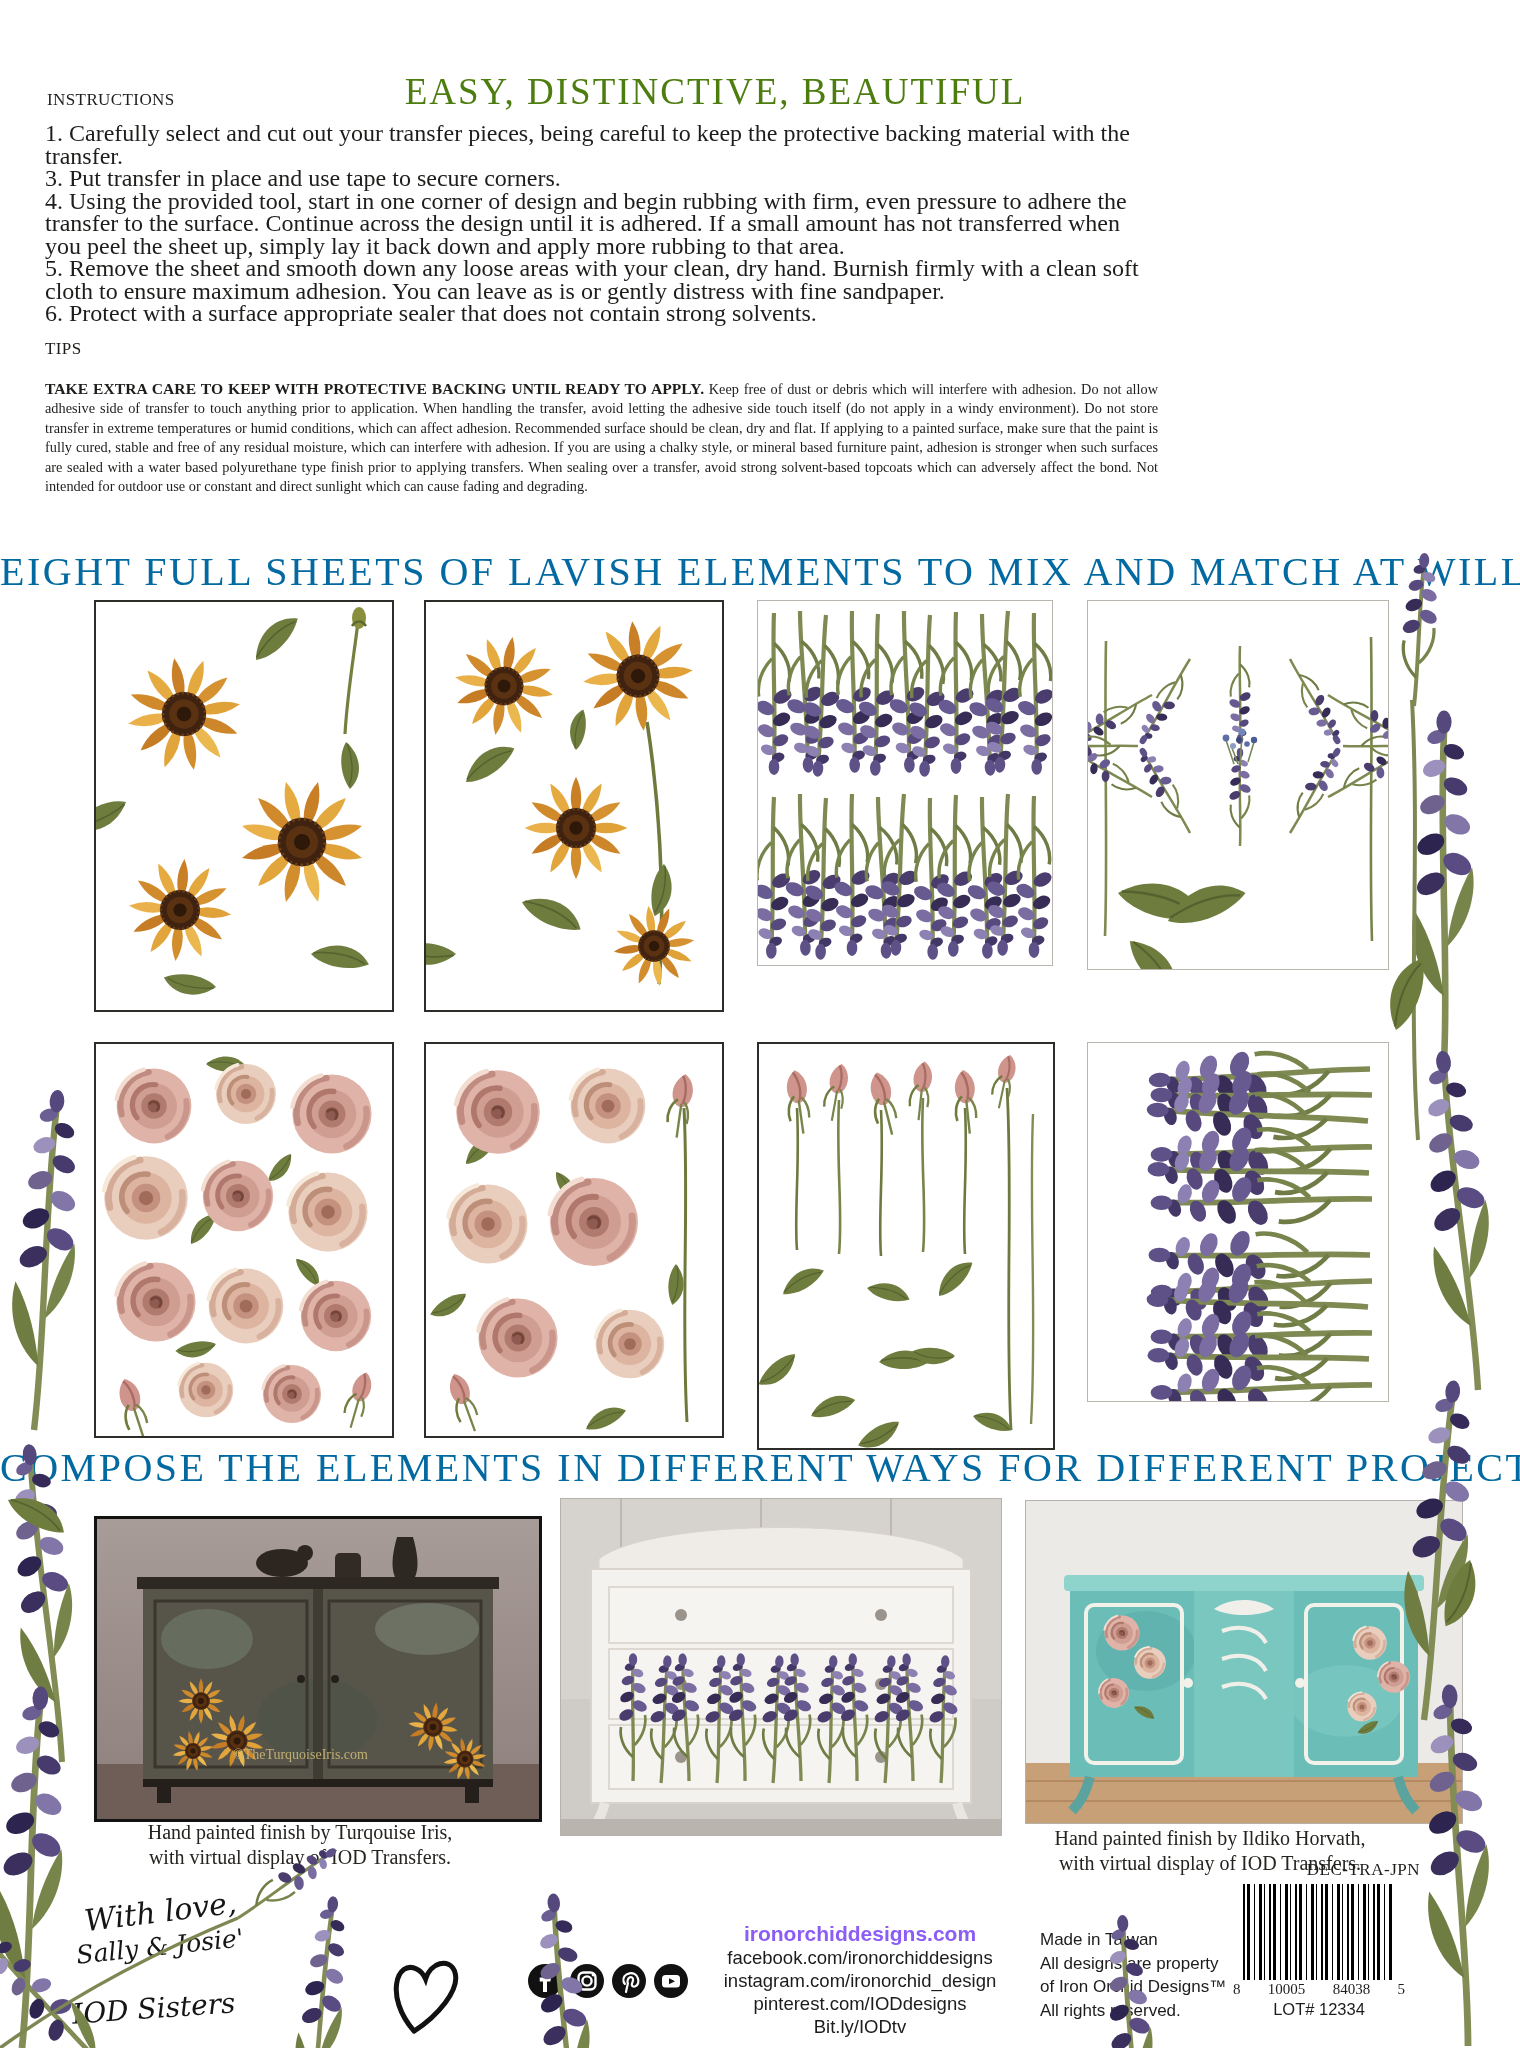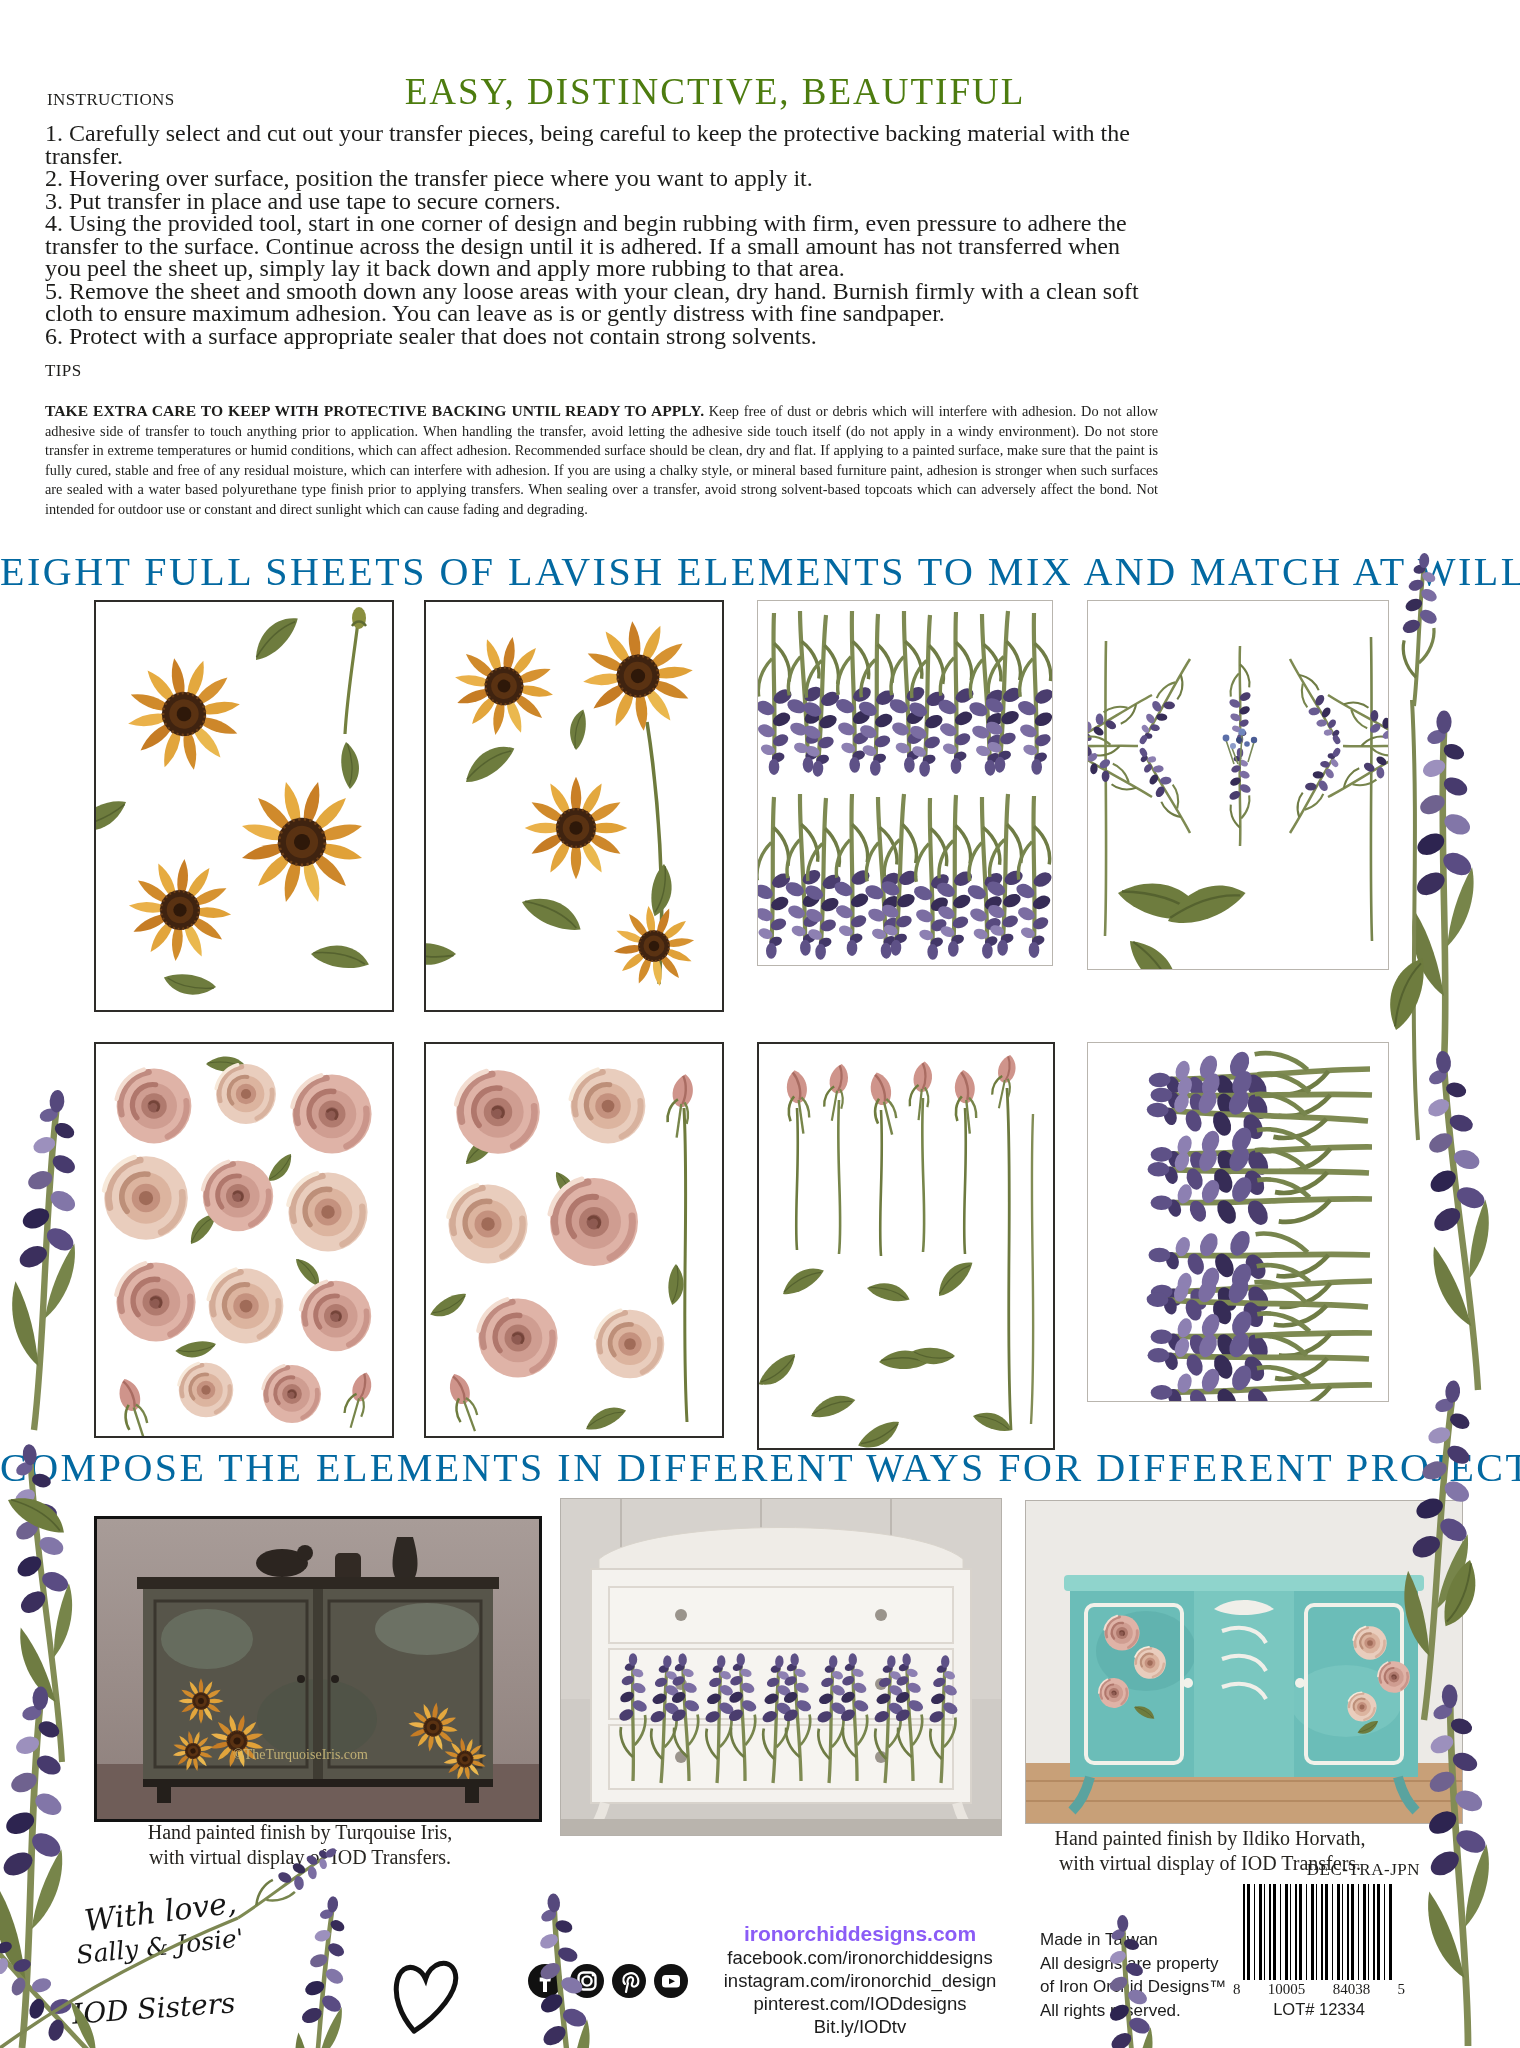--- a/index.html
+++ b/index.html
@@ -135,21 +135,20 @@
   </defs>
 </svg>
 
 <div id="topblock" class="content">
   <div id="titlerow">
     <span id="instrlabel" class="smlabel">INSTRUCTIONS</span>
     <div id="pagetitle">EASY, DISTINCTIVE, BEAUTIFUL</div>
   </div>
   <div class="instr">
     <p>1. Carefully select and cut out your transfer pieces, being careful to keep the protective backing material with the transfer.</p>
-    <p>2. Hovering over surface, position the transfer piece where you want to apply it.</p>
     <p>3. Put transfer in place and use tape to secure corners.</p>
     <p>4. Using the provided tool, start in one corner of design and begin rubbing with firm, even pressure to adhere the transfer to the surface. Continue across the design until it is adhered. If a small amount has not transferred when you peel the sheet up, simply lay it back down and apply more rubbing to that area.</p>
     <p>5. Remove the sheet and smooth down any loose areas with your clean, dry hand. Burnish firmly with a clean soft cloth to ensure maximum adhesion. You can leave as is or gently distress with fine sandpaper.</p>
     <p>6. Protect with a surface appropriate sealer that does not contain strong solvents.</p>
   </div>
   <span id="tipslabel" class="smlabel">TIPS</span>
   <p id="tipspara"><b>TAKE EXTRA CARE TO KEEP WITH PROTECTIVE BACKING UNTIL READY TO APPLY.</b> <span>Keep free of dust or debris which will interfere with adhesion. Do not allow adhesive side of transfer to touch anything prior to application. When handling the transfer, avoid letting the adhesive side touch itself (do not apply in a windy environment). Do not store transfer in extreme temperatures or humid conditions, which can affect adhesion. Recommended surface should be clean, dry and flat. If applying to a painted surface, make sure that the paint is fully cured, stable and free of any residual moisture, which can interfere with adhesion. If you are using a chalky style, or mineral based furniture paint, adhesion is stronger when such surfaces are sealed with a water based polyurethane type finish prior to applying transfers. When sealing over a transfer, avoid strong solvent-based topcoats which can adversely affect the bond. Not intended for outdoor use or constant and direct sunlight which can cause fading and degrading.</span></p>
 </div>
 
 <div class="secheading content" style="top:548px">EIGHT FULL SHEETS OF LAVISH ELEMENTS TO MIX AND MATCH AT WILL</div>

